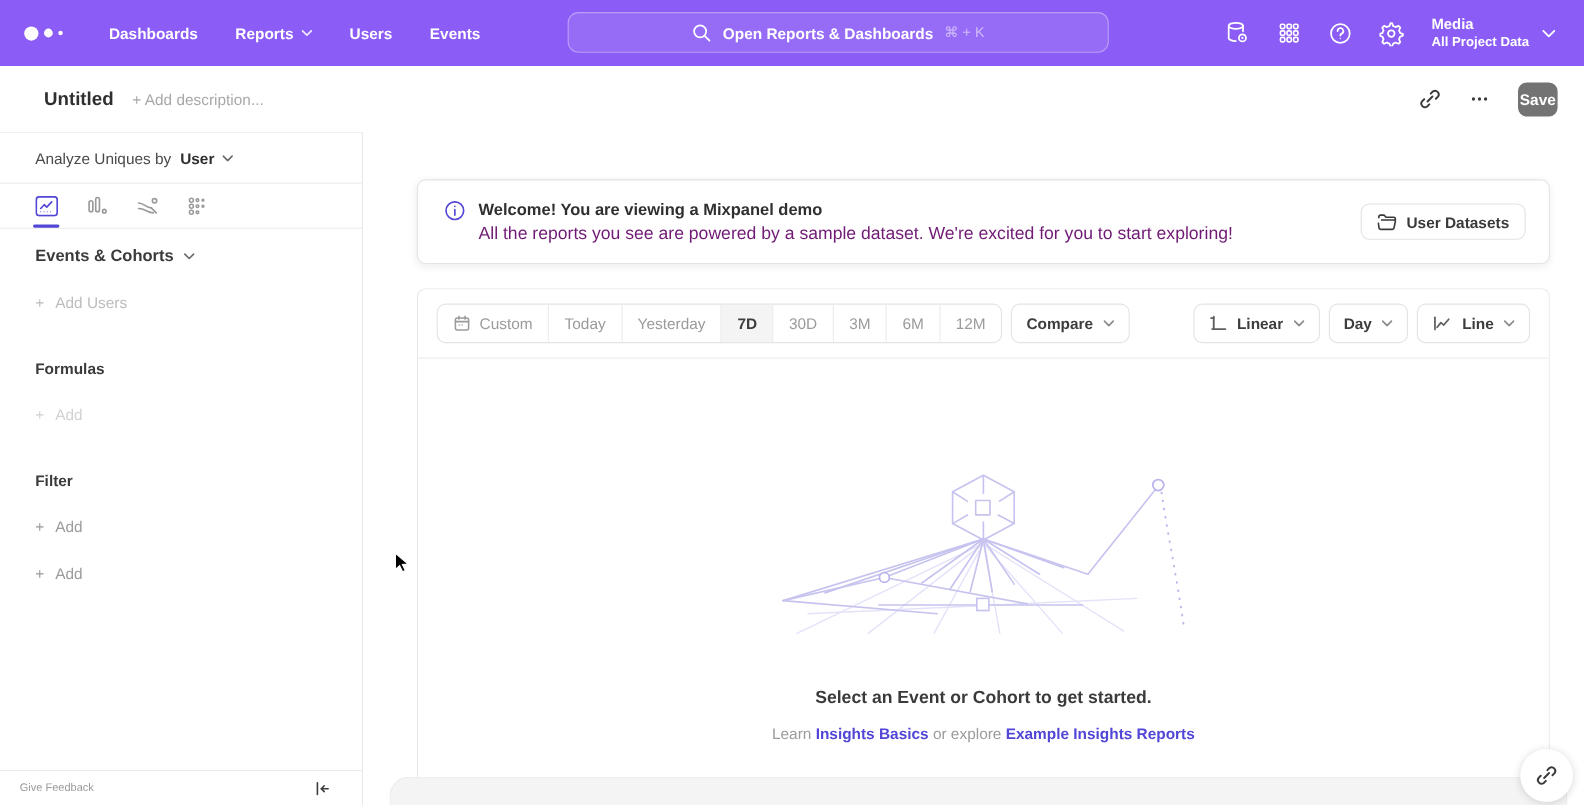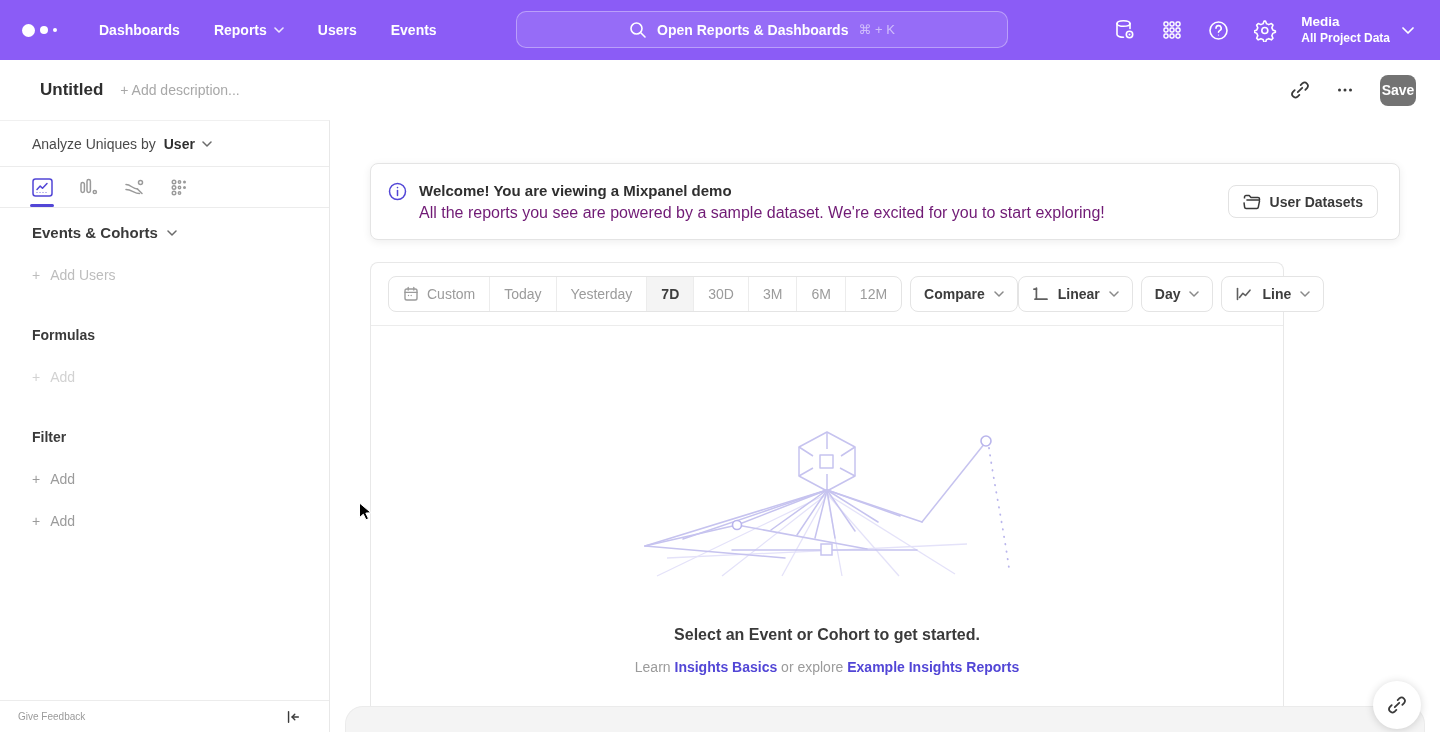--- a/index.html
+++ b/index.html
@@ -31,21 +31,21 @@
   
   .report-header { height:60px; display:flex; align-items:center; padding:0 24px; background:#fff; }
   .rh-title { font-size:17px; font-weight:700; color:#2f2f2f; margin-left:16px; cursor:text; }
   .rh-desc { font-size:14px; color:#a8a8a8; margin-left:17px; cursor:text; }
   .rh-right { margin-left:auto; display:flex; align-items:center; gap:26px; }
   .icon-btn { color:#3a3a3a; display:flex; align-items:center; cursor:pointer; }
   .save-btn { width:36px; height:31px; border:none; border-radius:8px; background:#737373; color:#fff;
     font-size:14px; font-weight:600; font-family:inherit; cursor:default; }
 
   
-  .body-row { display:flex; height:612px; }
+  .body-row { display:flex; height:612px;gap:9px; }
 
   
   .sidebar { width:330px; border-right:1px solid #e8e8e8; border-top:1px solid #f0f0f0;
     position:relative; background:#fff; flex-shrink:0; }
   .sb-row1 { height:46px; display:flex; align-items:center; padding:0 32px; border-bottom:1px solid #ececec; }
   .sb-analyze { font-size:14px; color:#4a4a4a; }
   .sb-analyze-dd { display:flex; align-items:center; gap:7px; margin-left:8px; cursor:pointer;
     font-size:14px; font-weight:700; color:#2f2f2f; }
   .sb-analyze-dd svg { color:#6b6b6b; }
   .sb-tabs { height:41px; display:flex; align-items:center; padding:0 32px; gap:26px; border-bottom:1px solid #ececec; }
@@ -63,30 +63,30 @@
   .add-dim { color:#d2d2d2; } .add-on { color:#9b9b9b; }
   .sb-footer { position:absolute; left:0; right:0; bottom:0; height:32px; border-top:1px solid #ececec;
     display:flex; align-items:center; justify-content:space-between; padding:0 28px 0 18px; }
   .sb-feedback { font-size:10px; color:#9b9b9b; cursor:pointer; }
   .sb-collapse { color:#3a3a3a; display:flex; cursor:pointer; }
 
   
   .main { flex:1; position:relative; background:#fff; }
   .banner { position:absolute; left:40px; top:43px; width:1030px; height:77px; background:#fff;
     border:1px solid #e4e4e4; border-radius:8px; box-shadow:0 2px 8px rgba(0,0,0,0.07);
-    display:flex; align-items:center; padding:0 21px 0 17px; }
+    display:flex; align-items:center; padding:0 21px 0 24px; }
   .banner-icon { color:#5246d6; display:flex; margin-top:-20px; }
   .banner-text { margin-left:12px; }
   .banner-title { font-size:15px; font-weight:700; color:#2f2f2f; }
   .banner-body { font-size:16px; color:#701a75; margin-top:5px; }
   .banner-btn { margin-left:auto; height:33px; padding:0 14px; background:#fff; border:1px solid #e2e2e2;
     border-radius:8px; display:flex; align-items:center; gap:9px; font-size:14px; font-weight:600;
     color:#3a3a3a; cursor:pointer; font-family:inherit; }
 
-  .chart-card { position:absolute; left:40px; top:142px; width:914px; bottom:0;
+  .chart-card { position:absolute; left:40px; top:142px; width:1030px; bottom:0;
     border:1px solid #e8e8e8; border-bottom:none; border-radius:8px 8px 0 0; background:#fff; }
   .toolbar { height:63px; display:flex; align-items:center; justify-content:space-between;
     padding:0 17px; border-bottom:1px solid #ececec; }
   .tb-left, .tb-right { display:flex; align-items:center; gap:8px; }
   .segmented { display:flex; align-items:stretch; height:36px; border:1px solid #e4e4e4; border-radius:8px; overflow:hidden; }
   .seg-cell { display:flex; align-items:center; gap:8px; padding:0 14px; font-size:14px; color:#9b9b9b;
     cursor:pointer; border-left:1px solid #ececec; white-space:nowrap; }
   .seg-cell:first-child { border-left:none; }
   .seg-cell.selected { background:#f4f4f4; color:#3d3d3d; font-weight:700; }
   .tb-btn { height:36px; padding:0 13px; background:#fff; border:1px solid #e4e4e4; border-radius:8px;

